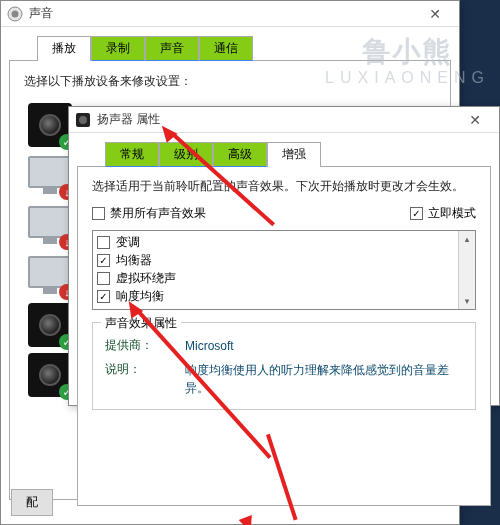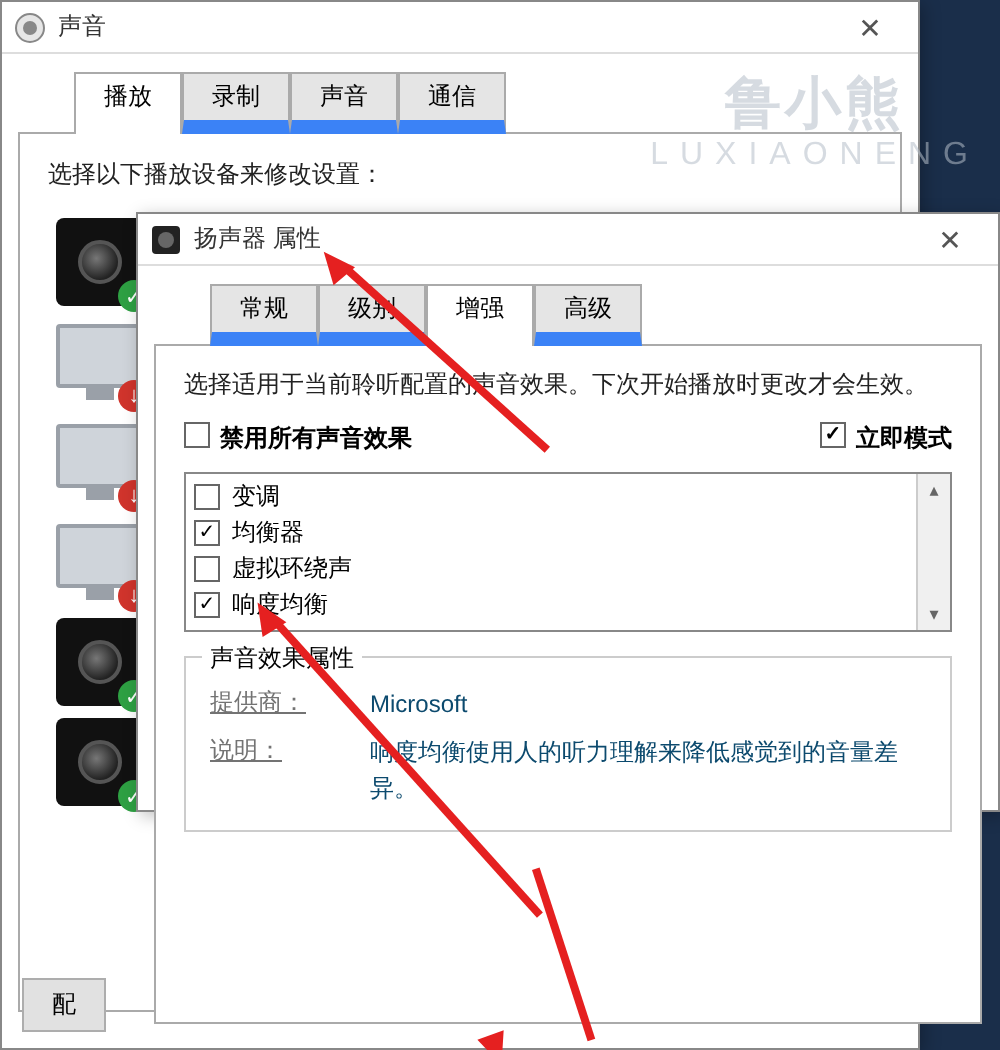--- a/index.html
+++ b/index.html
@@ -29,21 +29,21 @@
 
   
   .win-sound { left: 0; top: 0; width: 460px; height: 525px; }
   .tabs-outer { padding: 8px 8px 0 8px; }
   .tabbar { display: flex; position: relative; top: 1px; padding-left: 28px; }
   .tab {
     border: 1px solid #aaa; border-bottom: none; background: #fff;
     font-size: 12px; padding: 3px 14px; margin-right: 0px;
     position: relative;
   }
-  .tab.inactive { background: #e5e5e5; border-bottom: 7px solid #3b82f6; top: 0; }
+  .tab.inactive { background: #84cc16; border-bottom: 1px solid #3b82f6; top: 0; }
   .tab.active { background: #fff; z-index: 2; }
   .tabpanel {
     border: 1px solid #aaa; padding: 12px 14px; font-size: 12px;
     background: #fff;
   }
   .hint { font-size: 12px; color: #222; margin-bottom: 10px; }
 
   .devlist { list-style: none; padding: 0; margin: 0; }
   .devrow { height: 50px; display: flex; align-items: center; padding: 2px 4px; }
   .dev-icon-wrap { position: relative; width: 44px; height: 44px; margin-right: 8px; }
@@ -74,21 +74,21 @@
     border: 1px solid #adadad; background: #e1e1e1; font-size: 12px;
     padding: 4px 14px;
   }
 
   
   .win-props { left: 68px; top: 106px; width: 432px; height: 300px; z-index: 10; }
   .win-props .tabpanel { height: 340px; padding: 10px 14px; }
   .desc { font-size: 12px; color: #222; line-height: 1.5; margin-bottom: 10px; }
 
   .chk-row { display: flex; font-size: 12px; margin-bottom: 8px; }
-  .checkbox { display: inline-flex; align-items: flex-start; font-weight: bold; }
+  .checkbox { display: inline-flex; align-items: center; }
   .checkbox .box {
     width: 13px; height: 13px; border: 1px solid #666; margin-right: 5px;
     display: inline-flex; align-items: center; justify-content: center;
     font-size: 10px; line-height: 1; background: #fff;
   }
 
   .listbox {
     border: 1px solid #888; height: 80px; position: relative;
     font-size: 12px;
   }
@@ -112,21 +112,21 @@
 
   .fieldset {
     border: 1px solid #ccc; margin-top: 12px; padding: 8px 12px 12px;
     font-size: 12px; position: relative;
   }
   .fieldset .legend {
     position: absolute; top: -8px; left: 8px; background: #fff;
     padding: 0 4px; font-size: 12px;
   }
   .kvrow { display: flex; margin-top: 6px; }
-  .kvrow .k { width: 80px; color: #737373; text-decoration: underline; }
+  .kvrow .k { width: 80px; color: #14532d; }
   .kvrow .v { flex: 1; color: #0c4a6e; line-height: 1.5; }
 
   
   .arrow { position: absolute; z-index: 60; pointer-events: none; }
   .arrow .shaft { position: absolute; background: #e52020; transform-origin: top left; }
   .arrow .head {
     position: absolute; width: 0; height: 0;
     border-left: 7px solid transparent; border-right: 7px solid transparent;
     border-bottom: 16px solid #e52020;
   }
@@ -218,22 +218,22 @@
       <rect x="1" y="1" width="14" height="14" rx="2" fill="#222"></rect>
       <circle cx="8" cy="8" r="4" fill="#666"></circle>
     </svg>
     <span class="title">扬声器 属性</span>
     <div class="closebtn">✕</div>
   </div>
   <div class="tabs-outer">
     <div class="tabbar">
       <div class="tab inactive">常规</div>
       <div class="tab inactive">级别</div>
+      <div class="tab inactive">高级</div>
       <div class="tab active">增强</div>
-      <div class="tab inactive">高级</div>
     </div>
     <div class="tabpanel">
       <div class="desc">选择适用于当前聆听配置的声音效果。下次开始播放时更改才会生效。</div>
 
       <div class="chk-row">
         <label class="checkbox" style="flex:1;">
           <span class="box"></span>
           <span>禁用所有声音效果</span>
         </label>
         <label class="checkbox" style="margin-left:60px;">

